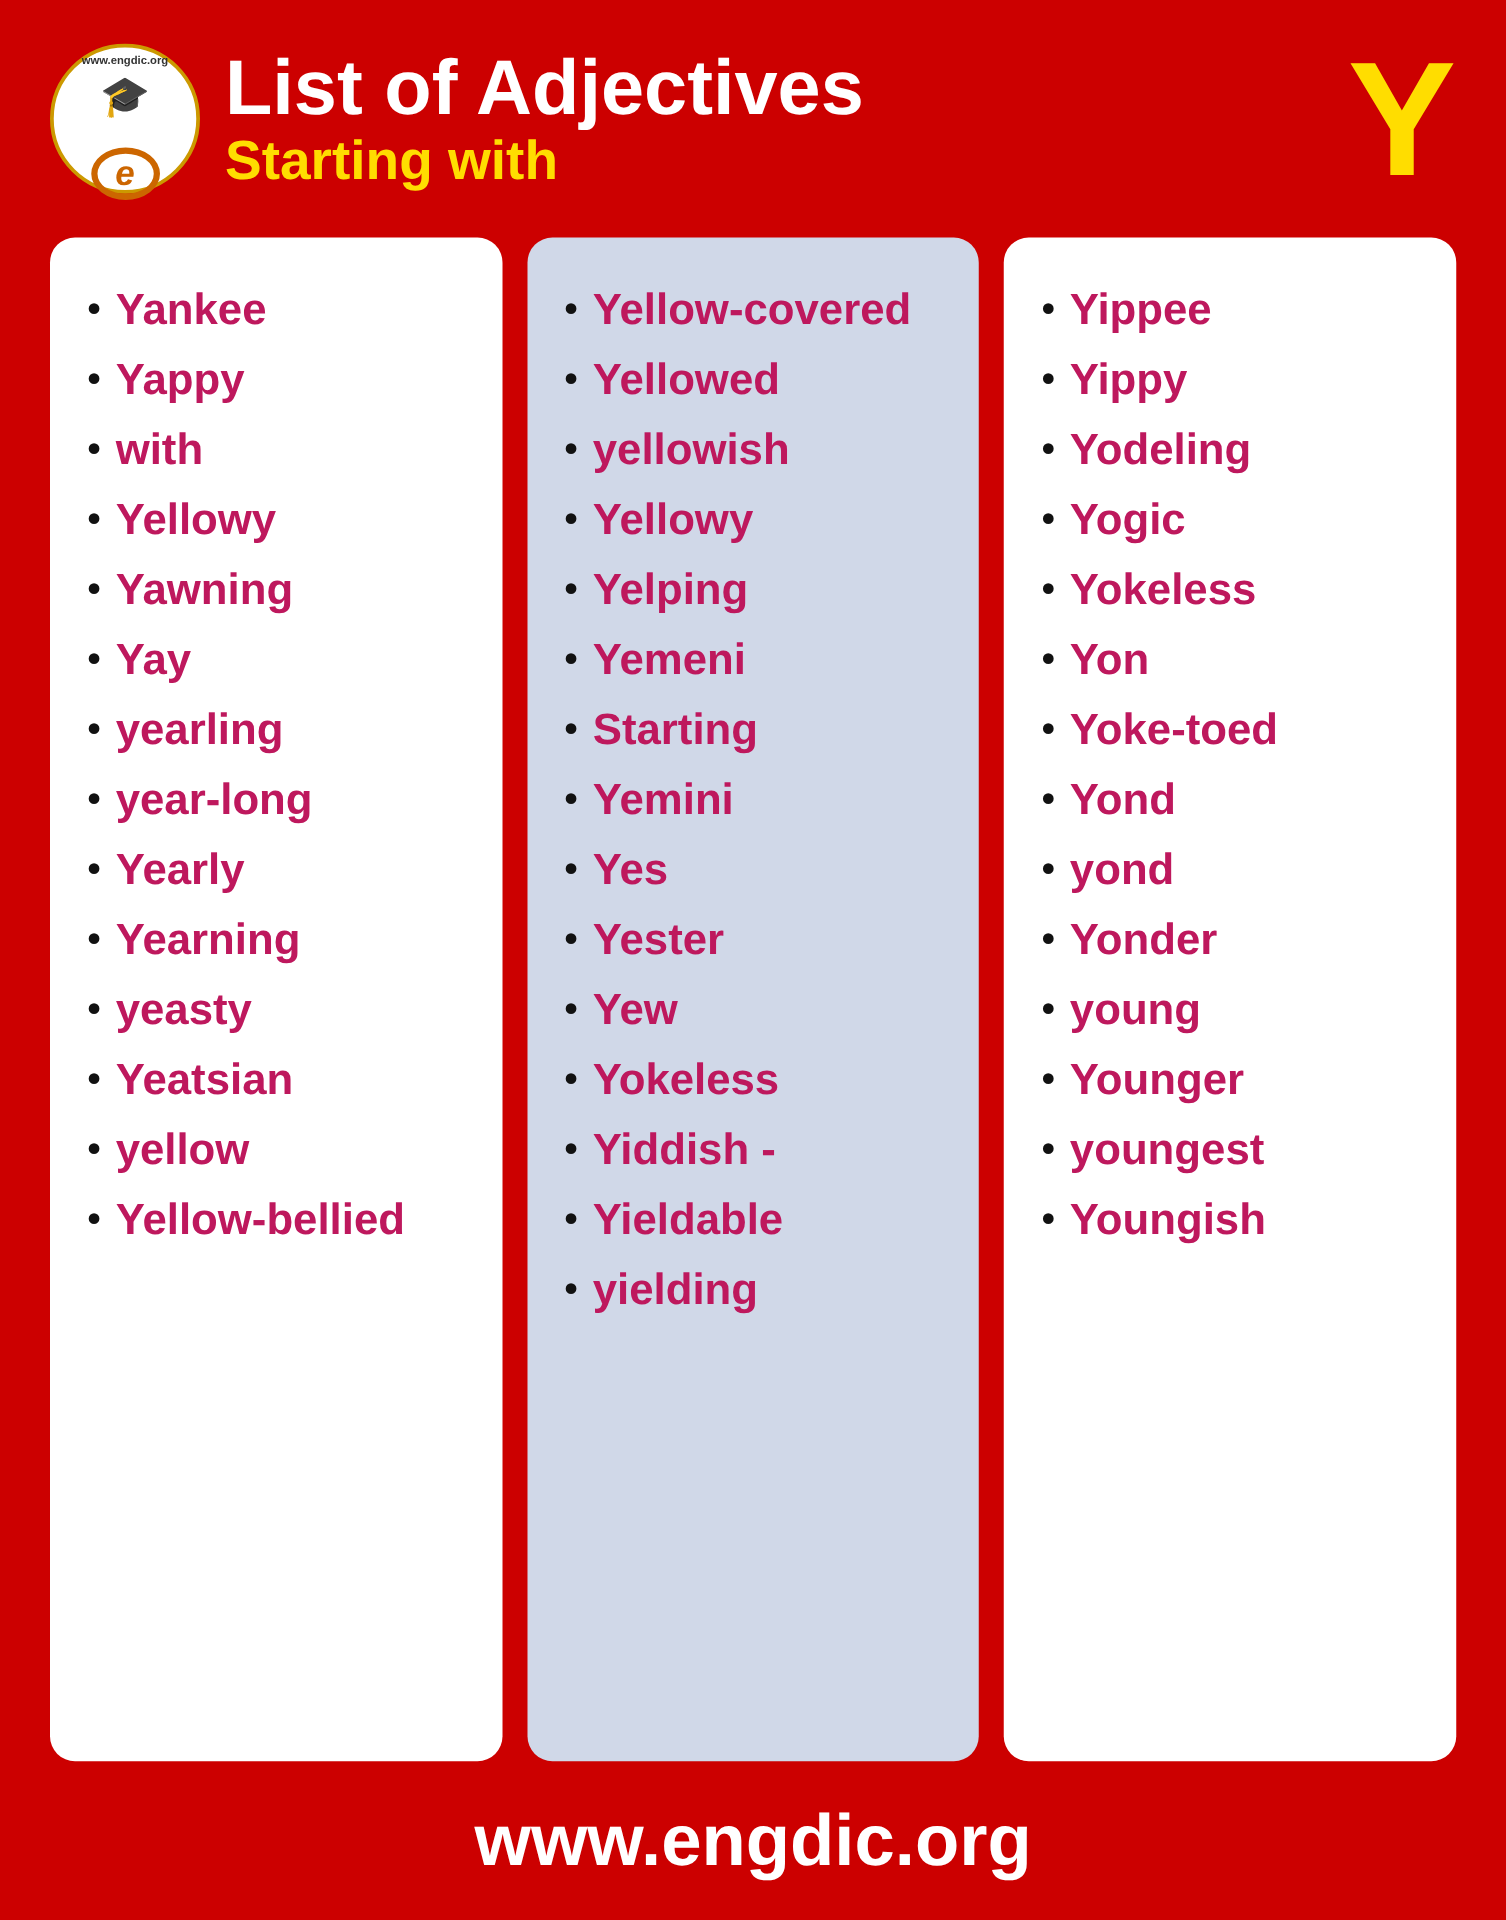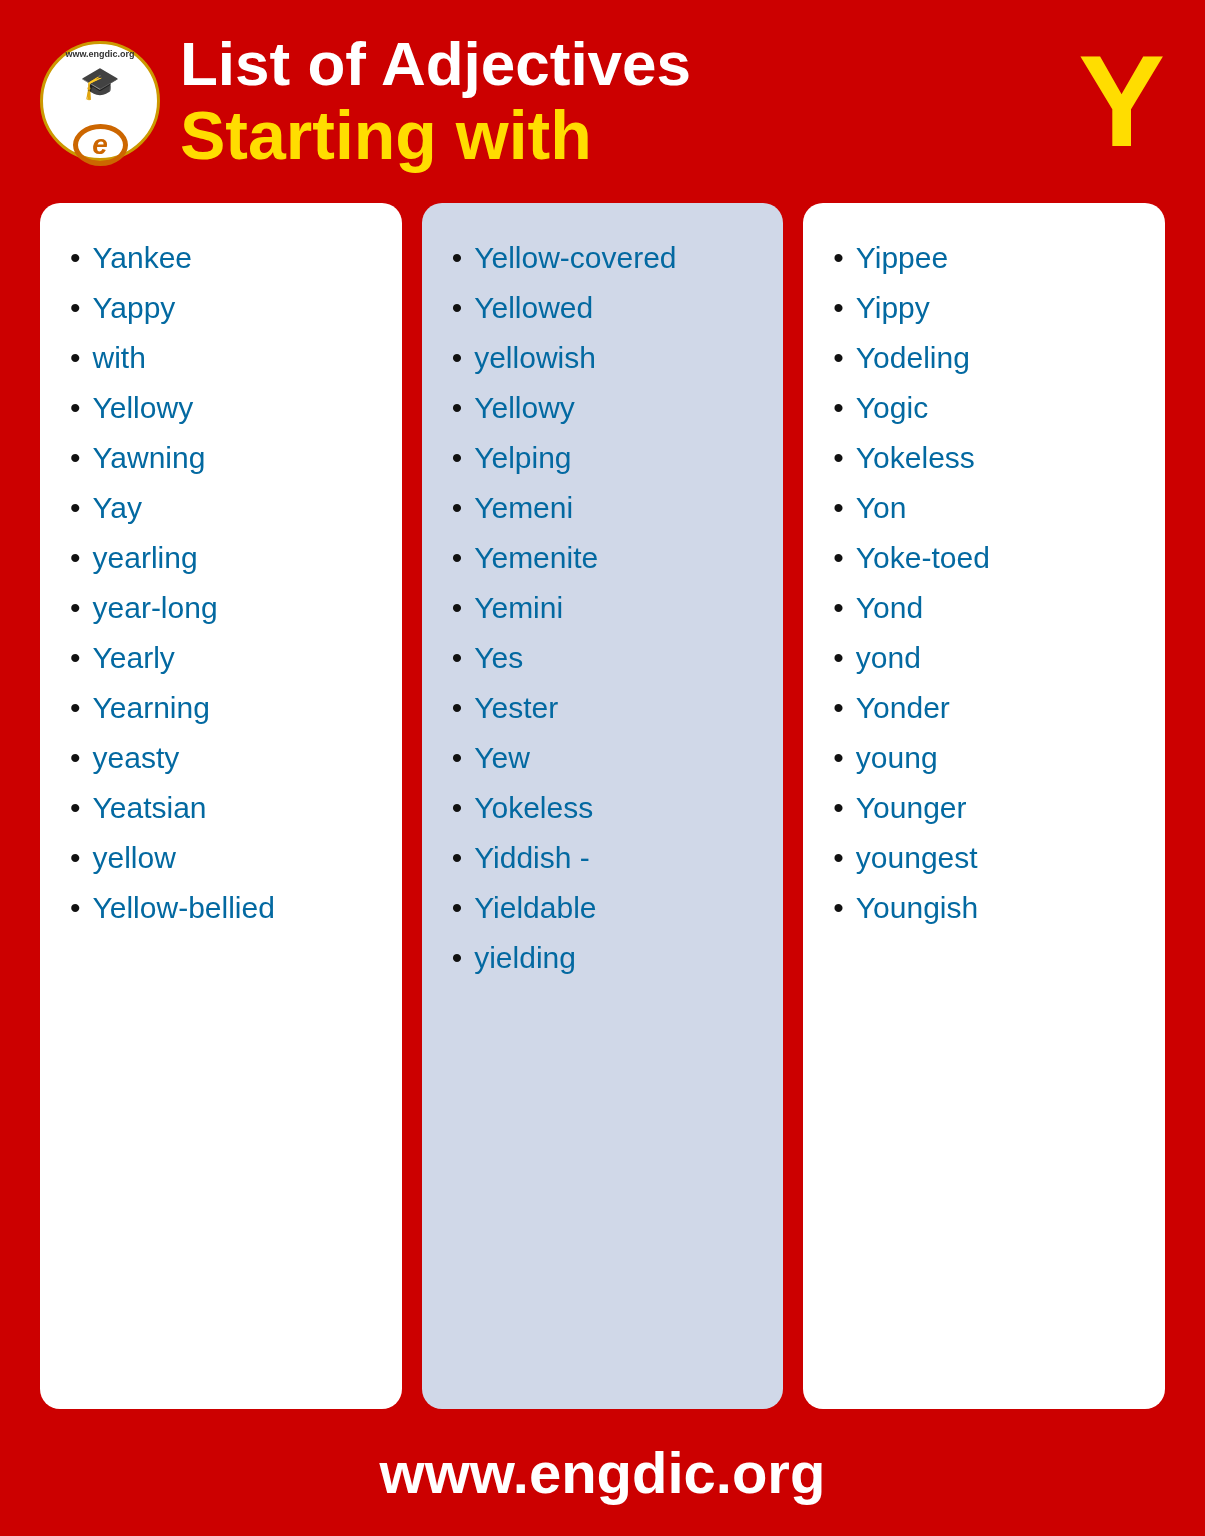--- a/index.html
+++ b/index.html
@@ -59,21 +59,21 @@
     }
 
     .header-title .line1 {
       font-size: 62px;
       font-weight: 900;
       color: white;
       line-height: 1.1;
     }
 
     .header-title .line2 {
-      font-size: 68px;
+      font-size: 44px;
       font-weight: 900;
       color: #ffdd00;
       line-height: 1.1;
     }
 
     .big-y {
       font-size: 130px;
       font-weight: 900;
       color: #ffdd00;
       line-height: 1;
@@ -99,23 +99,23 @@
     .column.middle {
       background: #d0d8e8;
     }
 
     .word-list {
       list-style: none;
       padding: 0;
     }
 
     .word-list li {
-      font-size: 30px;
-      font-weight: normal;
-      color: #0369a1;
+      font-size: 35px;
+      font-weight: bold;
+      color: #be185d;
       padding: 7px 0;
       display: flex;
       align-items: center;
       gap: 12px;
       line-height: 1.2;
     }
 
     .word-list li::before {
       content: "•";
       color: #111;
@@ -187,21 +187,21 @@
   </div>
 
   <div class="column middle">
     <ul class="word-list">
     <li>Yellow-covered</li>
         <li>Yellowed</li>
         <li>yellowish</li>
         <li>Yellowy</li>
         <li>Yelping</li>
         <li>Yemeni</li>
-        <li>Yemenite</li>
+        <li>Starting</li>
         <li>Yemini</li>
         <li>Yes</li>
         <li>Yester</li>
         <li>Yew</li>
         <li>Yokeless</li>
         <li>Yiddish -</li>
         <li>Yieldable</li>
         <li>yielding</li>
       </ul>
   </div>

